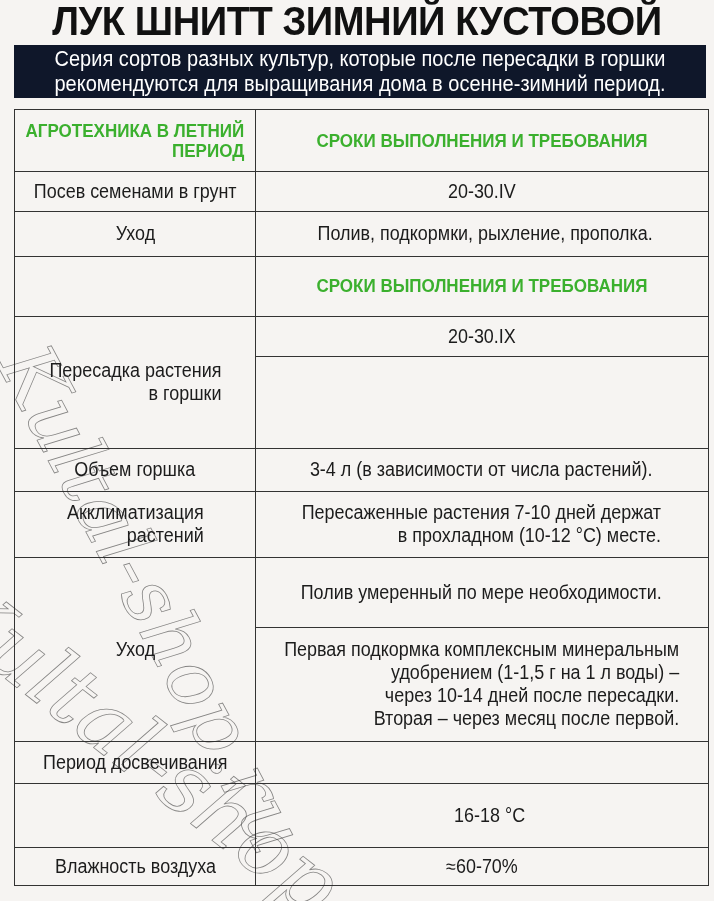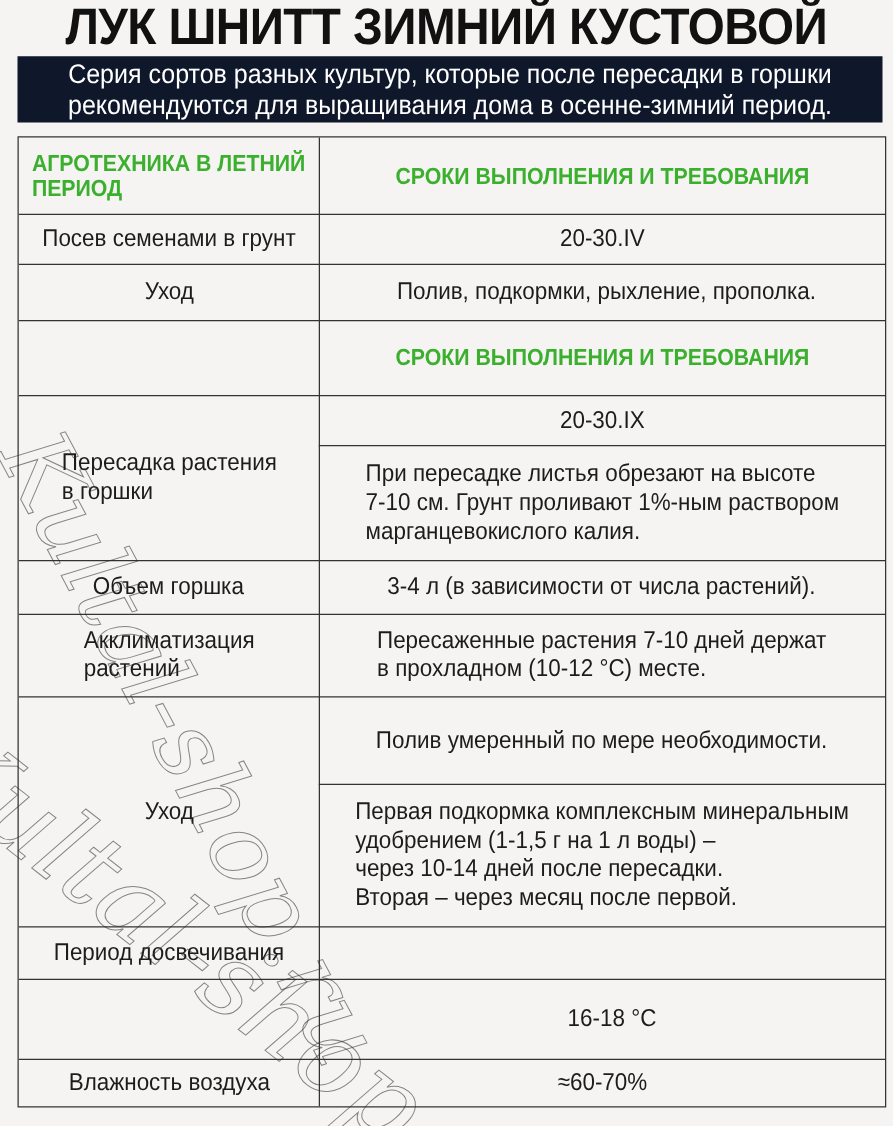--- a/index.html
+++ b/index.html
@@ -22,21 +22,21 @@
   }
   .banner .ln { display: block; white-space: nowrap; transform: scaleX(0.93); transform-origin: center; }
   .tbl {
     position: absolute; left: 14px; top: 109px; width: 695px; height: 777px;
     border: 1.5px solid #333; box-sizing: border-box;
   }
   .hline { position: absolute; height: 0; border-top: 1.5px solid #333; }
   .vline { position: absolute; top: 0; bottom: 0; left: 240px; width: 0; border-left: 1.5px solid #333; }
   .cell {
     position: absolute; display: flex; align-items: center; justify-content: center;
-    text-align: left; font-size: 19.5px; line-height: 23px; box-sizing: border-box;
+    text-align: right; font-size: 19.5px; line-height: 23px; box-sizing: border-box;
   }
   .cell span { display: block; white-space: pre-line; transform: scaleX(0.92); }
   .hdr { color: #3bb02e; font-weight: bold; font-size: 18.5px; line-height: 20px; }
   .watermark {
     position: absolute; pointer-events: none;
     font-size: 78px; font-weight: normal; color: transparent;
     -webkit-text-stroke: 0.8px rgba(40,40,40,0.55);
     white-space: nowrap; font-family: "DejaVu Serif", serif; font-style: italic;
   }
 </style>
@@ -92,25 +92,20 @@
     <span>СРОКИ ВЫПОЛНЕНИЯ И ТРЕБОВАНИЯ</span>
   </div>
 
   <div class="cell" style="left:0;top:206px;width:240px;height:132px">
     <span>Пересадка растения
 в горшки</span>
   </div>
   <div class="cell" style="left:240px;top:206px;width:453px;height:40px">
     <span>20-30.IX</span>
   </div>
-  <div class="cell" style="left:240px;top:246px;width:453px;height:92px">
-    <span>При пересадке листья обрезают на высоте
-7-10 см. Грунт проливают 1%-ным раствором
-марганцевокислого калия.</span>
-  </div>
 
   <div class="cell" style="left:0;top:338px;width:240px;height:43px">
     <span>Объем горшка</span>
   </div>
   <div class="cell" style="left:240px;top:338px;width:453px;height:43px">
     <span>3-4 л (в зависимости от числа растений).</span>
   </div>
 
   <div class="cell" style="left:0;top:381px;width:240px;height:66px">
     <span>Акклиматизация

